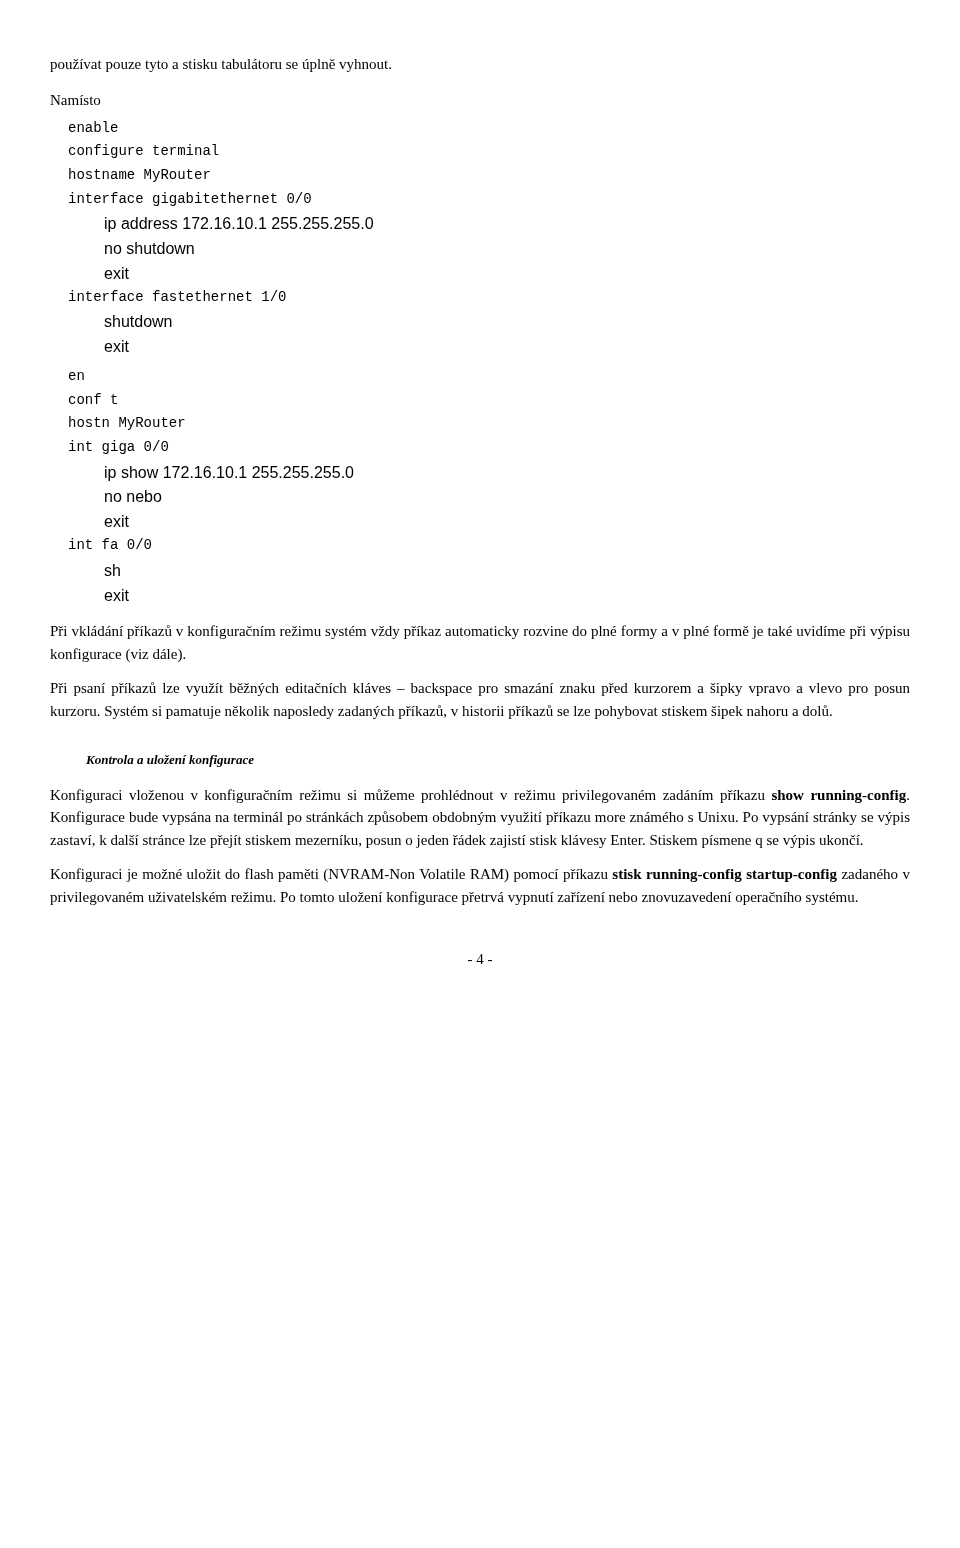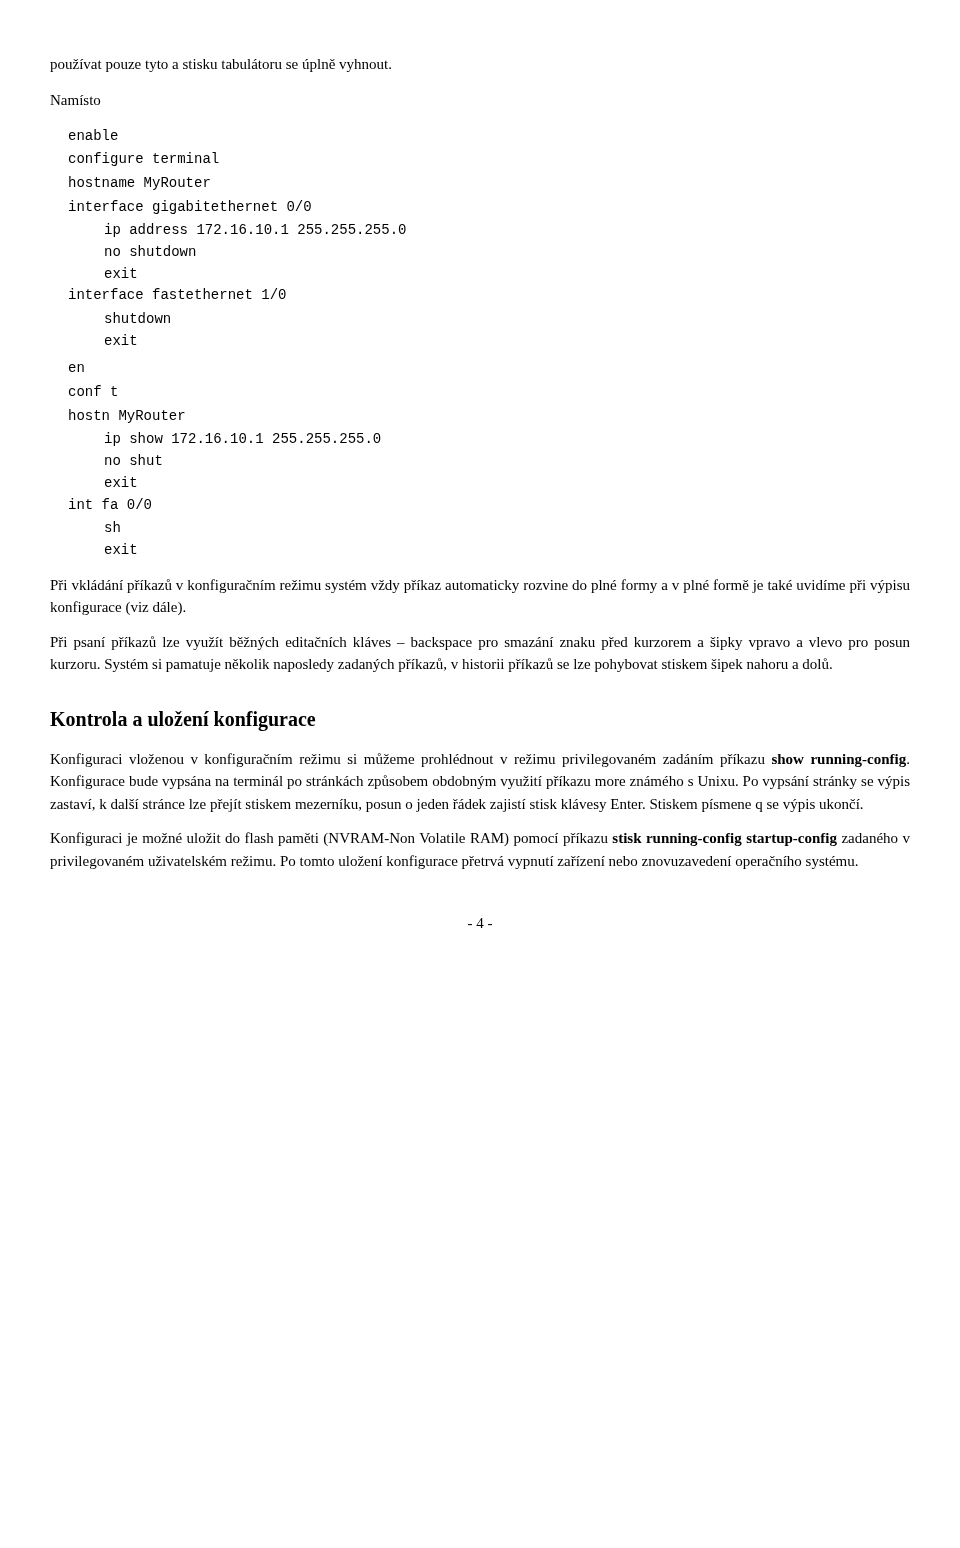--- a/index.html
+++ b/index.html
@@ -15,48 +15,50 @@
       width: 960px;
       min-height: 1548px;
       padding: 30px 50px 40px 50px;
       line-height: 1.5;
     }
     .intro-text {
       margin-bottom: 14px;
     }
     .namisto-label {
       font-style: normal;
-      margin-bottom: 14px;
+      margin-bottom: 6px;
     }
     .code-block {
       font-family: "Courier New", Courier, monospace;
       font-size: 14px;
       margin-left: 18px;
       line-height: 1.55;
       margin-bottom: 6px;
     }
     .code-indented {
-      font-family: Liberation Mono, monospace;
-      font-size: 14px;
+      font-family: Liberation Sans, sans-serif;
+      font-size: 16px;
       margin-left: 36px;
       line-height: 1.55;
     }
     .pak-mozeme {
       margin-top: 10px;
       margin-bottom: 14px;
     }
     .section-paragraph {
       margin-bottom: 12px;
       text-align: justify;
     }
     .section-heading {
-      font-size: 20px;
+      font-size: 13px;
+      font-style: italic;
       font-weight: bold;
       margin-top: 28px;
       margin-bottom: 14px;
+      margin-left: 36px;
     }
     .bold-inline {
       font-weight: bold;
     }
     .page-number {
       text-align: center;
       margin-top: 40px;
       font-size: 15px;
     }
     .namisto-section {
@@ -88,22 +90,23 @@
     <div class="code-group">interface fastethernet 1/0</div>
     <div class="code-indented">shutdown</div>
     <div class="code-indented">exit</div>
   </div>
 
 
   <div class="code-block">
     <div class="code-group">en</div>
     <div class="code-group">conf t</div>
     <div class="code-group">hostn MyRouter</div>
+    <div class="code-group">int giga 0/0</div>
     <div class="code-indented">ip show 172.16.10.1 255.255.255.0</div>
-    <div class="code-indented">no shut</div>
+    <div class="code-indented">no nebo</div>
     <div class="code-indented">exit</div>
     <div class="code-group">int fa 0/0</div>
     <div class="code-indented">sh</div>
     <div class="code-indented">exit</div>
   </div>
 </div>
 
 <p class="section-paragraph">Při vkládání příkazů v konfiguračním režimu systém vždy příkaz automaticky rozvine do plné formy a v plné formě je také uvidíme při výpisu konfigurace (viz dále).</p>
 
 <p class="section-paragraph">Při psaní příkazů lze využít běžných editačních kláves – backspace pro smazání znaku před kurzorem a šipky vpravo a vlevo pro posun kurzoru. Systém si pamatuje několik naposledy zadaných příkazů, v historii příkazů se lze pohybovat stiskem šipek nahoru a dolů.</p>

